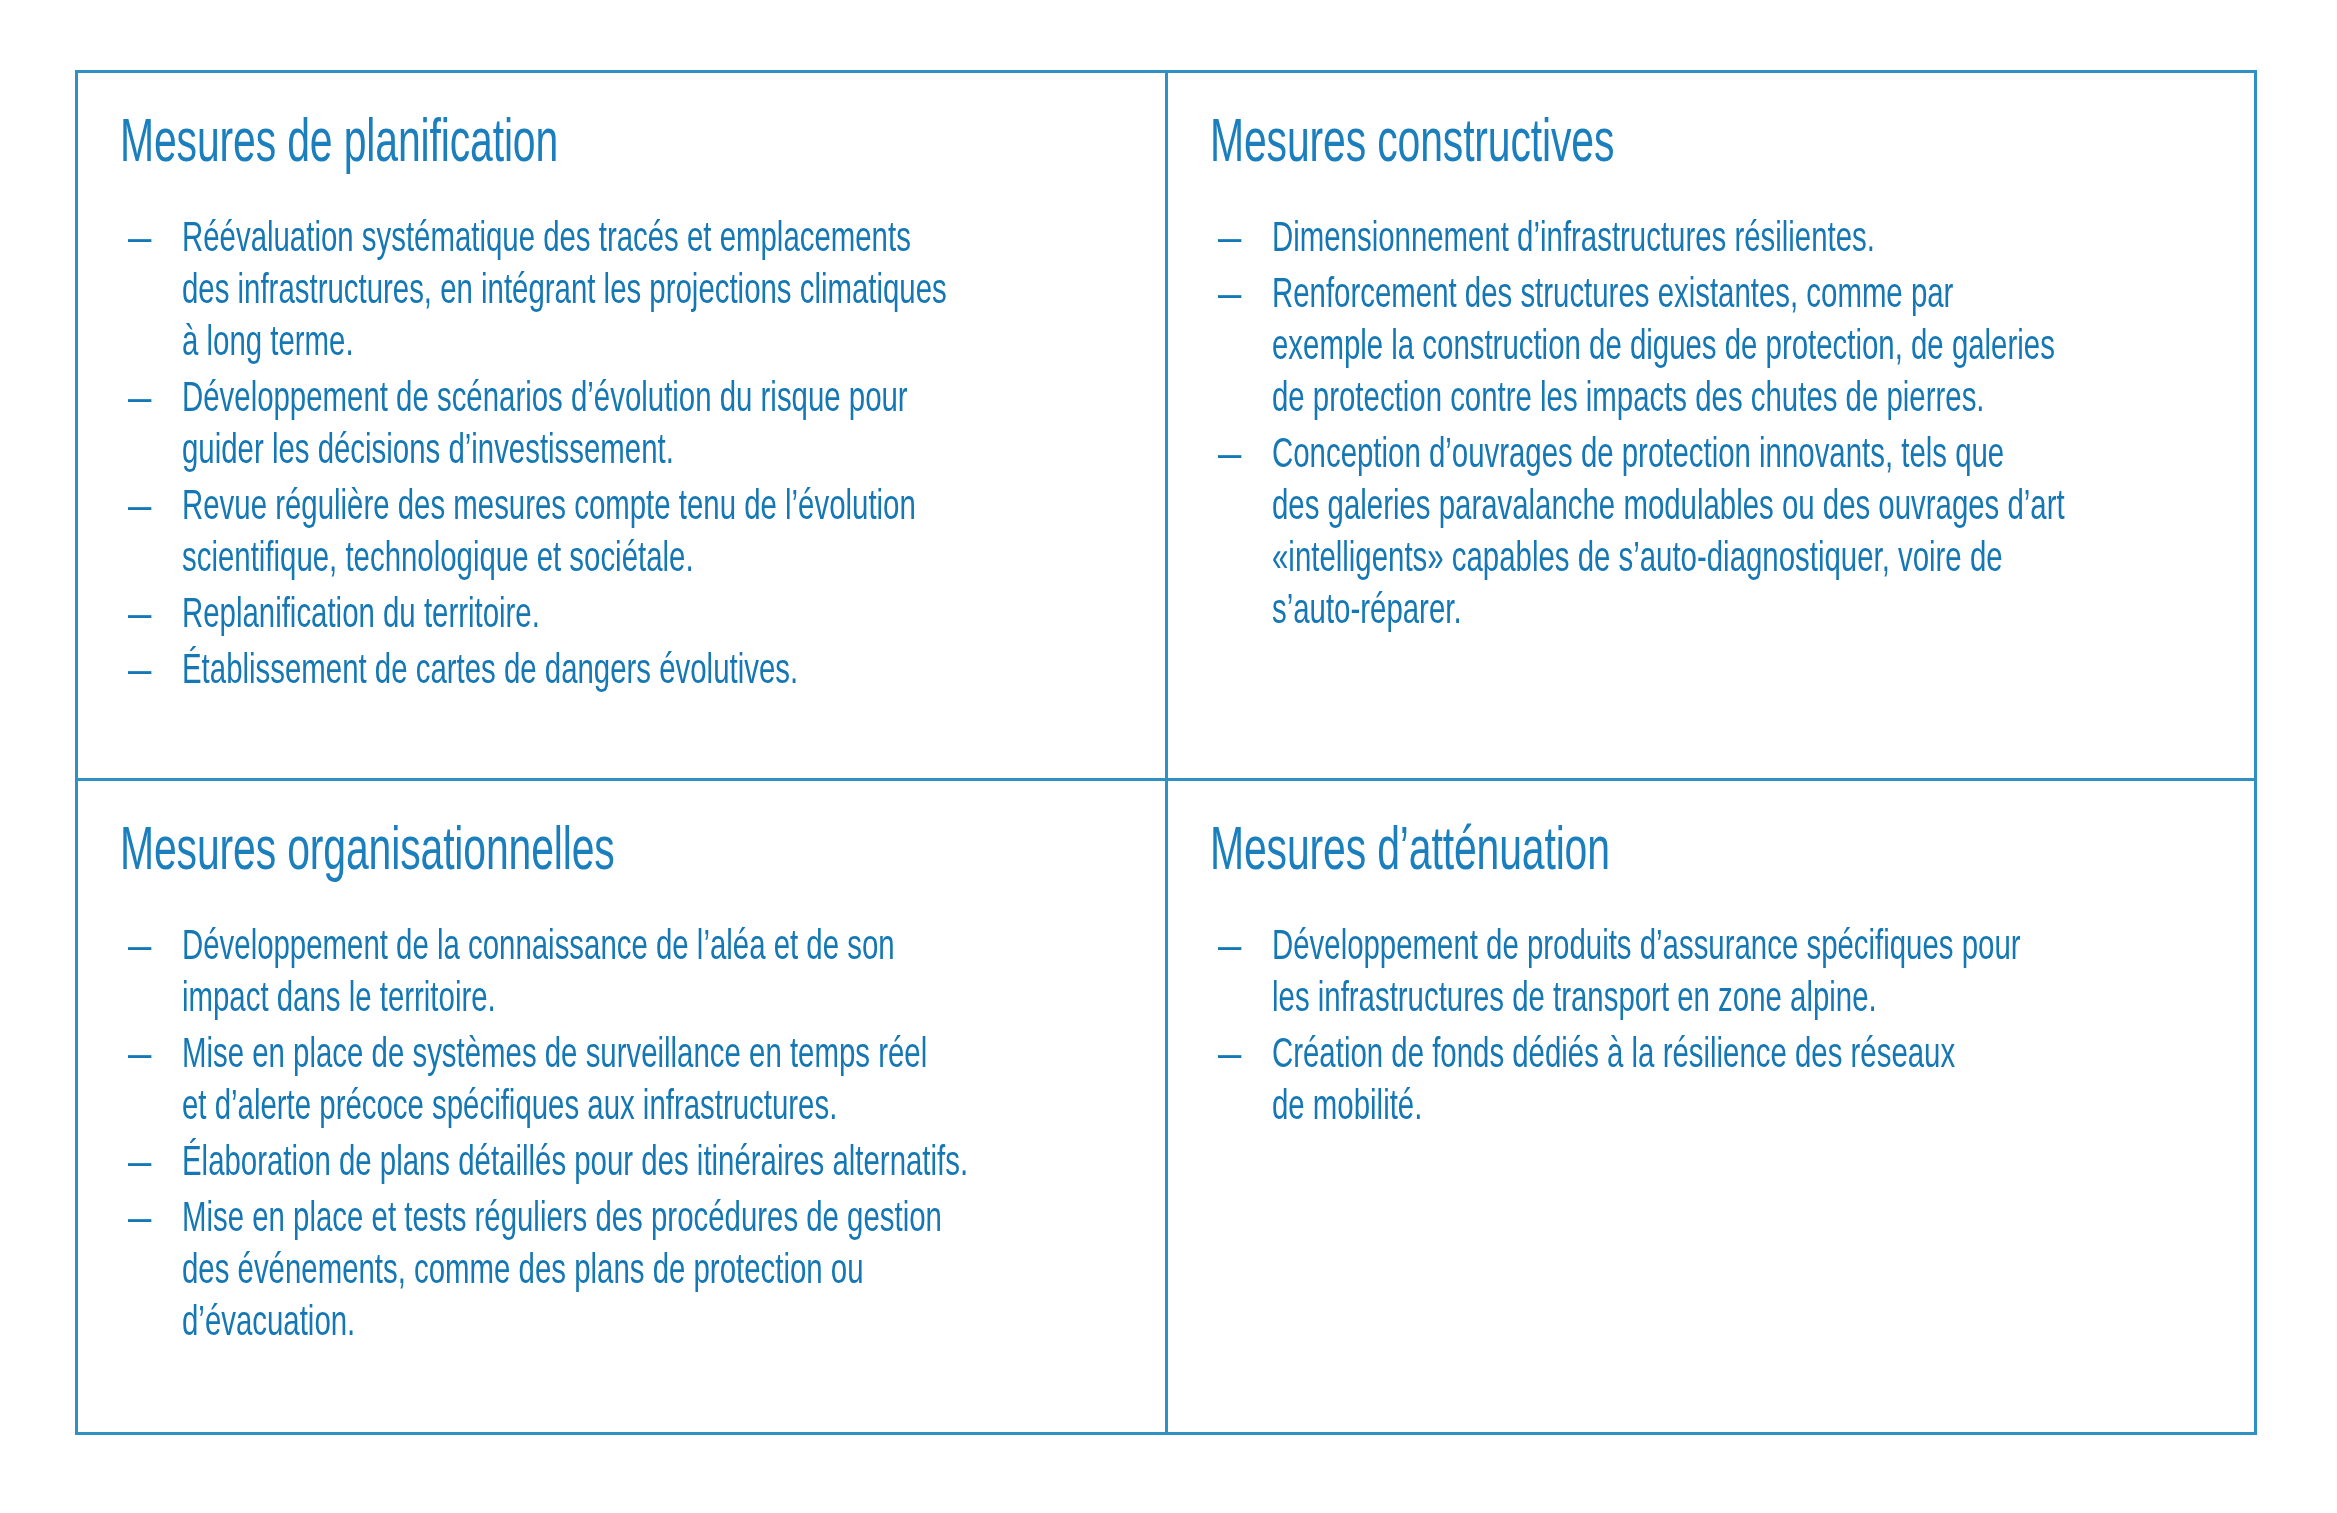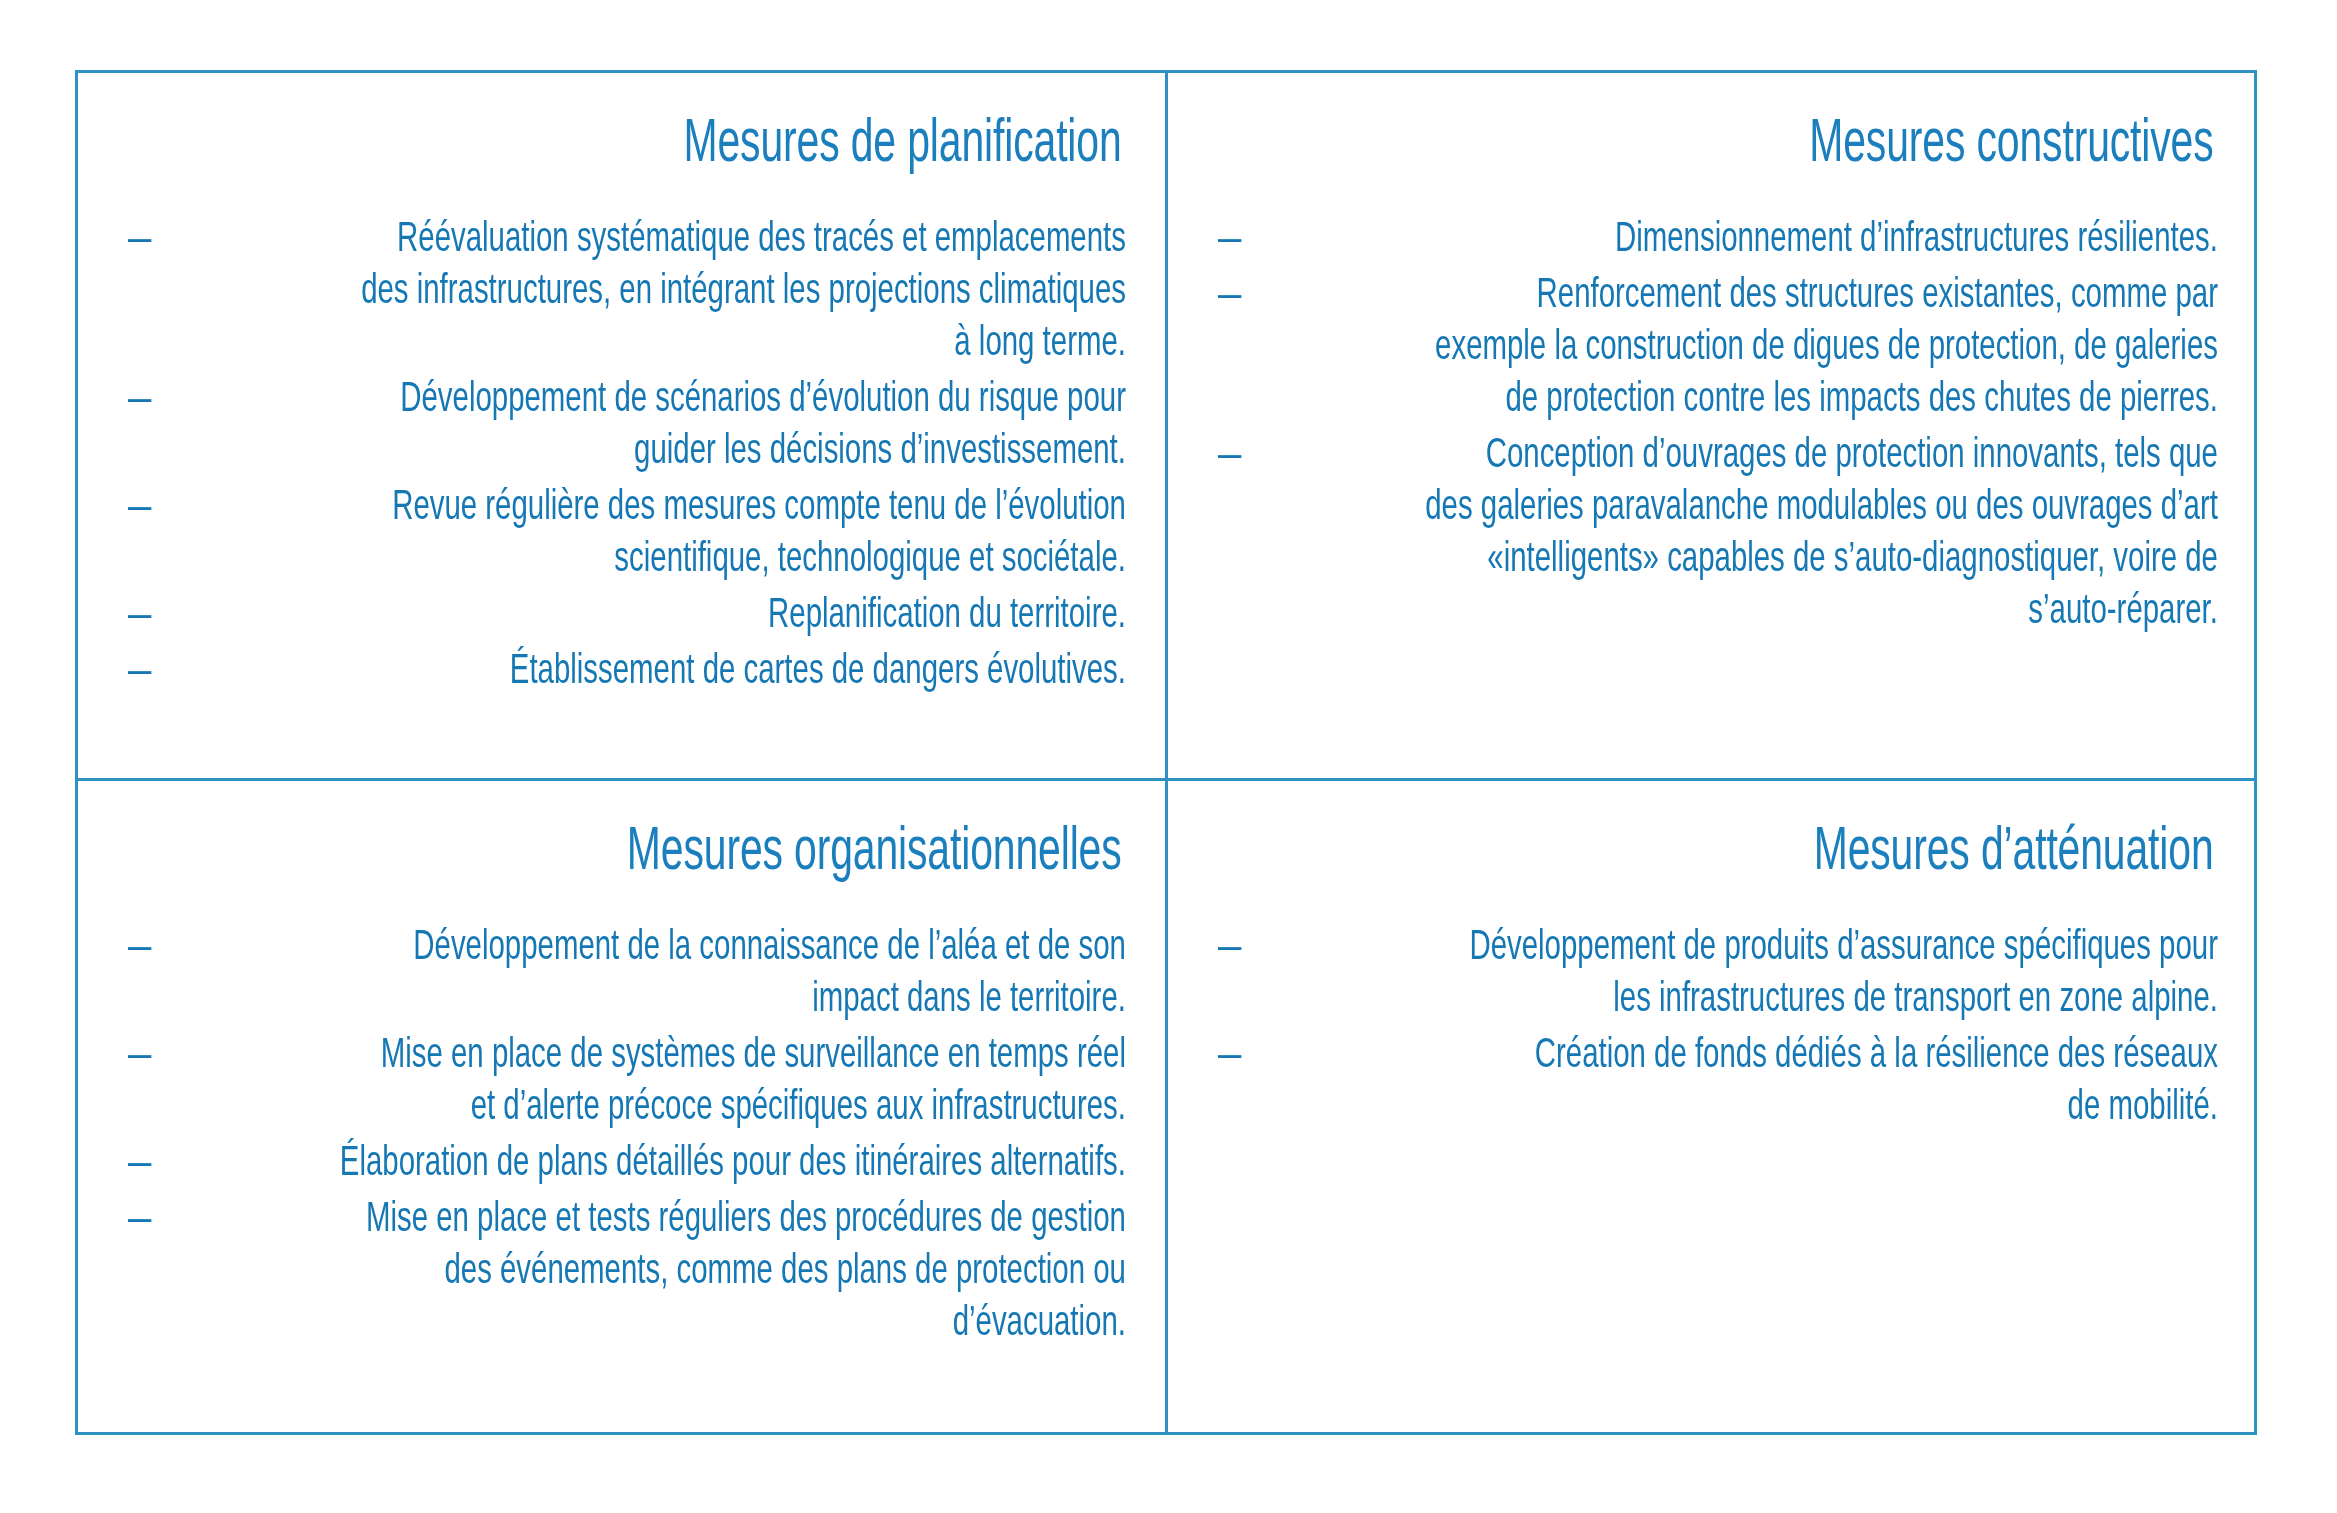--- a/index.html
+++ b/index.html
@@ -23,21 +23,20 @@
     position: absolute;
     left: 75px;
     top: 70px;
     width: 2182px;
     height: 1365px;
     box-sizing: border-box;
     border: 3px solid #2f90c4;
     display: grid;
     grid-template-columns: 1090px 1089px;
     grid-template-rows: 708px 654px;
-    text-align: right;
   }
   .cell {
     box-sizing: border-box;
     position: relative;
     padding: 36px 40px 0 42px;
     overflow: hidden;
   }
   .cell.col-left {
     border-right: 3px solid #2f90c4;
   }

